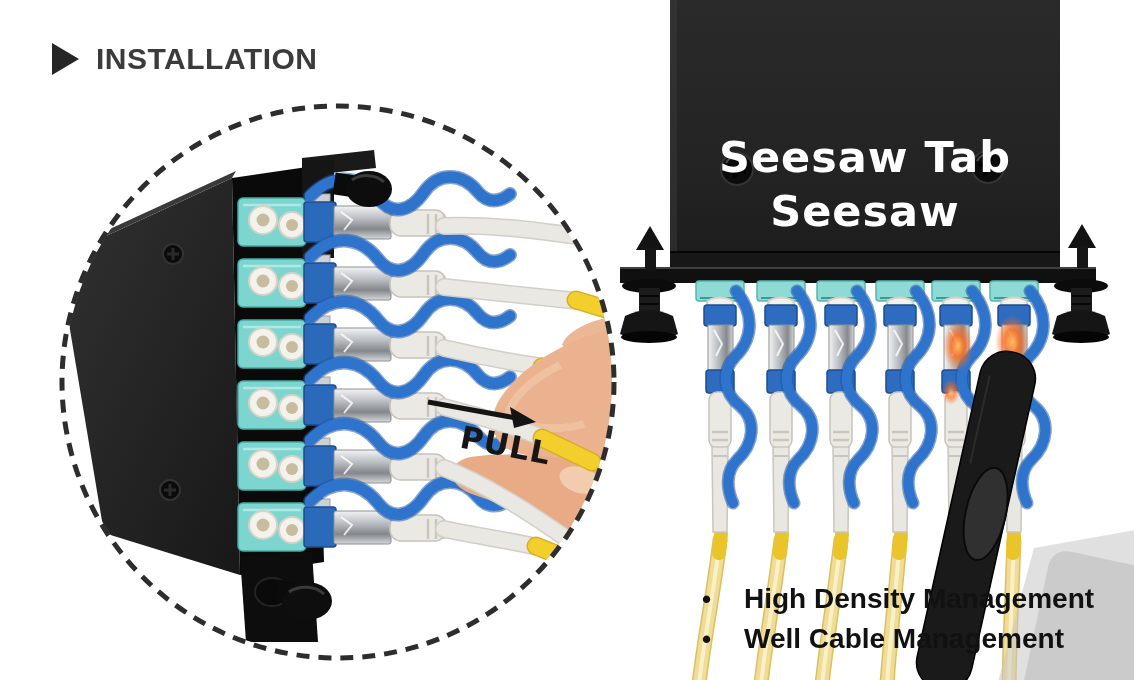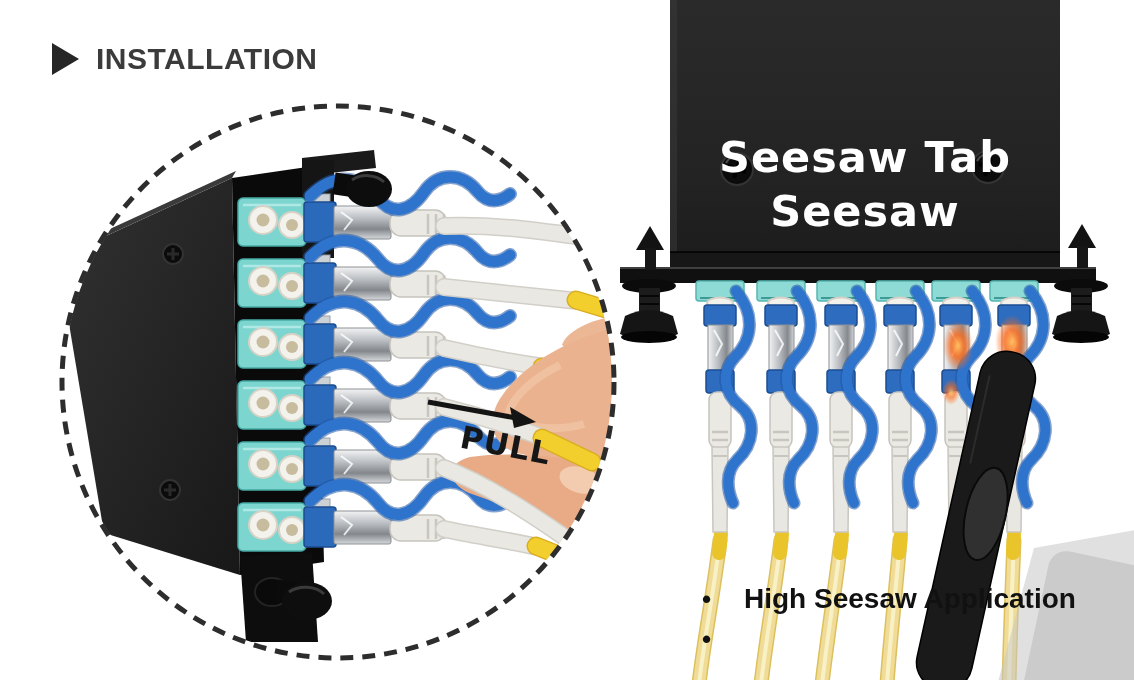--- a/index.html
+++ b/index.html
@@ -306,20 +306,21 @@
   </div>
 
   <div class="panel-title">
     <span>Seesaw Tab</span>
     <span>Seesaw</span>
   </div>
 
   <div class="features">
     <div class="feature-row">
       <span class="dot">•</span>
-      <span class="txt">High Seesaw Application</span>
+      <span class="txt">High Density Management</span>
     </div>
     <div class="feature-row">
       <span class="dot">•</span>
+      <span class="txt">Well Cable Management</span>
     </div>
   </div>
 
 </div>
 
 </body></html>

